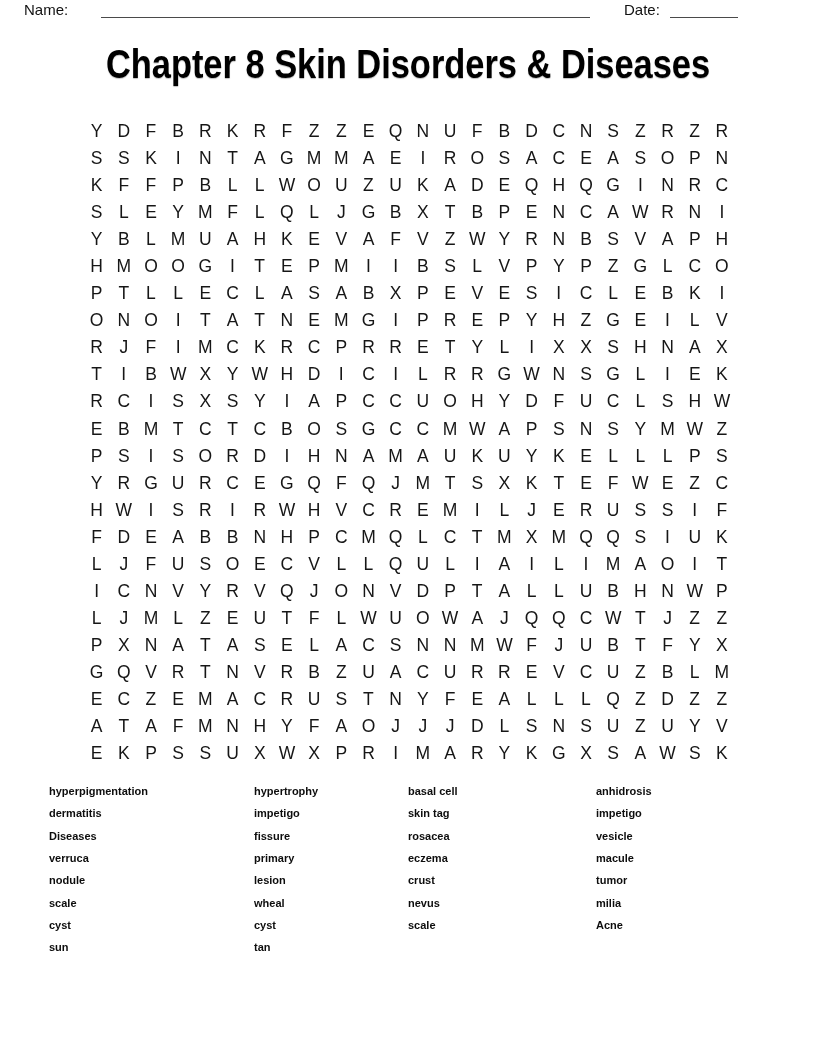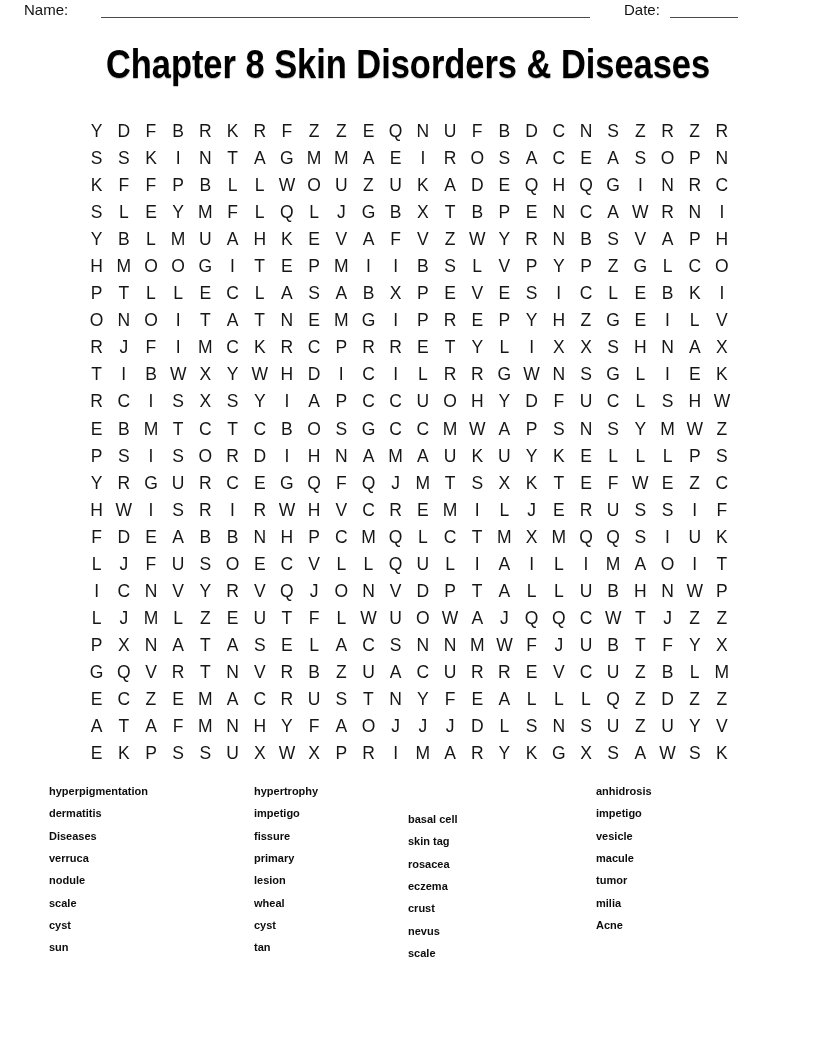--- a/index.html
+++ b/index.html
@@ -70,21 +70,21 @@
     top:780px;
     width:730px;
     height:180px;
   }
   .word-col {
     position:absolute;
     top:0;
   }
   .word-col-0 { left:0px; }
   .word-col-1 { left:177px;margin-left:28px; }
-  .word-col-2 { left:359px;margin-top:28px; }
+  .word-col-2 { left:359px; }
   .word-col-3 { left:537px;margin-left:10px; }
   .word {
     font-size:11px;
     line-height:22.35px;
     color:#0d0d0d;
     white-space:nowrap;
     font-weight:bold;
   }
 </style>
 </head>

